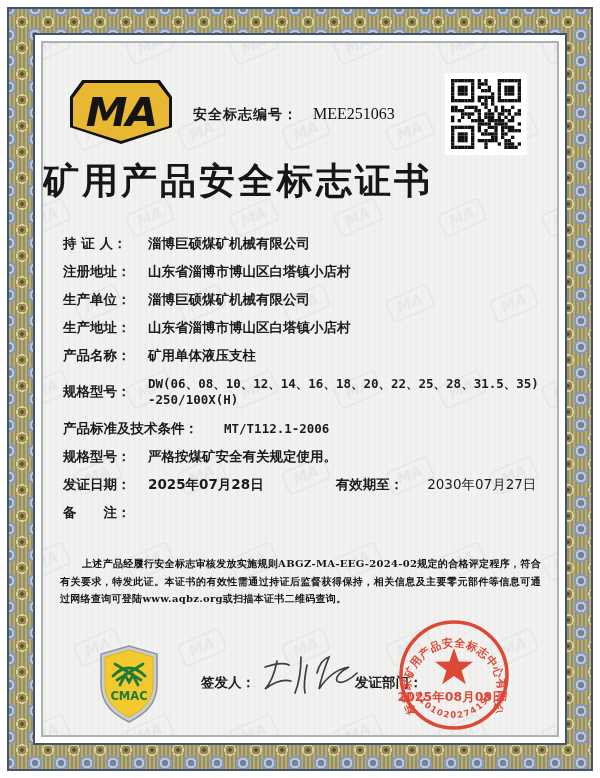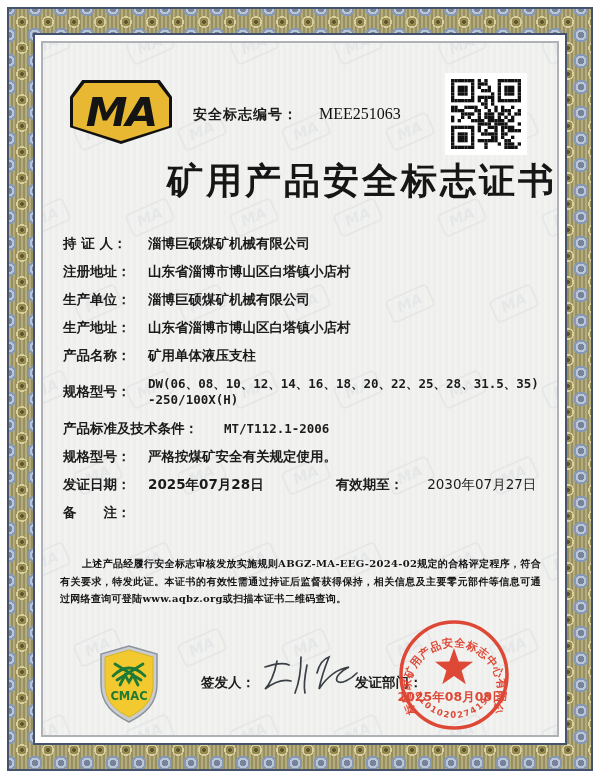--- a/index.html
+++ b/index.html
@@ -35,27 +35,27 @@
   
   .ma-badge { position:absolute; left:27px; top:37px; width:102px; height:64px;
     background:#111; clip-path:polygon(12% 0,88% 0,100% 26%,100% 74%,50% 100%,0 74%,0 26%); }
   .ma-badge-inner { position:absolute; inset:3px; background:#e8b832;
     clip-path:polygon(12% 0,88% 0,100% 26%,100% 74%,50% 100%,0 74%,0 26%);
     display:flex; align-items:center; justify-content:center; }
   .ma-badge-inner span { font-weight:900; font-style:italic; font-size:42px; color:#141414; letter-spacing:-2px; transform:scaleY(.92); }
 
   .certno { position:absolute; left:150px; top:61px; white-space:nowrap; }
   .certno .lbl { font-size:14px; font-weight:700; color:#1b1b1b; letter-spacing:1px; }
-  .certno .val { font-family:"Liberation Serif","DejaVu Serif",serif; font-size:16px; color:#111; margin-left:16px; }
+  .certno .val { font-family:"Liberation Serif","DejaVu Serif",serif; font-size:16px; color:#111; margin-left:10px; }
 
   .qr-box { position:absolute; right:30px; top:30px; width:82px; height:82px; background:#fff; padding:6px; }
   .qr-box svg { display:block; width:70px; height:70px; }
 
   
-  .title { position:absolute; left:0; right:0; top:114px; text-align:right;
+  .title { position:absolute; left:0; right:0; top:114px; text-align:left;
     font-size:36px; font-weight:900; color:#161616; letter-spacing:3px; }
 
   
   .fields { position:absolute; left:20px; right:14px; top:193px; font-size:13.5px; color:#1b1b1b; }
   .f-row { display:flex; align-items:center; margin-bottom:12.5px; line-height:15.5px; }
   .f-label { font-weight:700; white-space:pre; min-width:85px; flex:0 0 auto; }
   .f-value { font-weight:700; max-width:398px; }
   .v-kai { font-family:"DejaVu Serif","Liberation Serif",serif; }
   .v-mono { font-family:"DejaVu Sans Mono","Liberation Mono",monospace; font-size:12.5px; word-break:break-all; line-height:16px; }
   .row-wide .f-label { min-width:0; }

